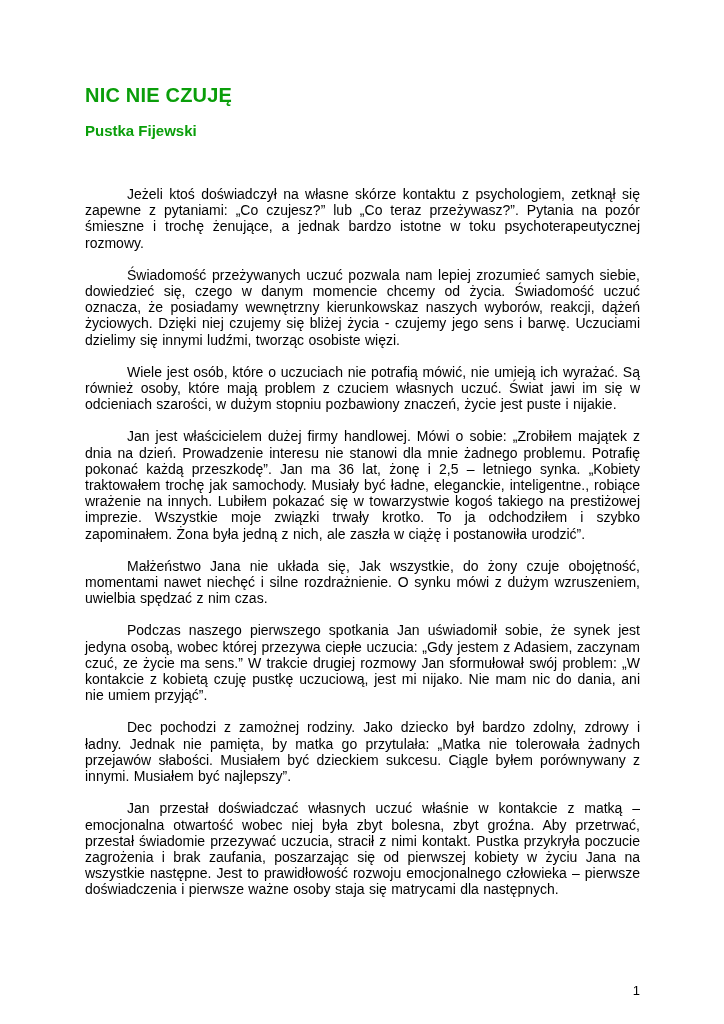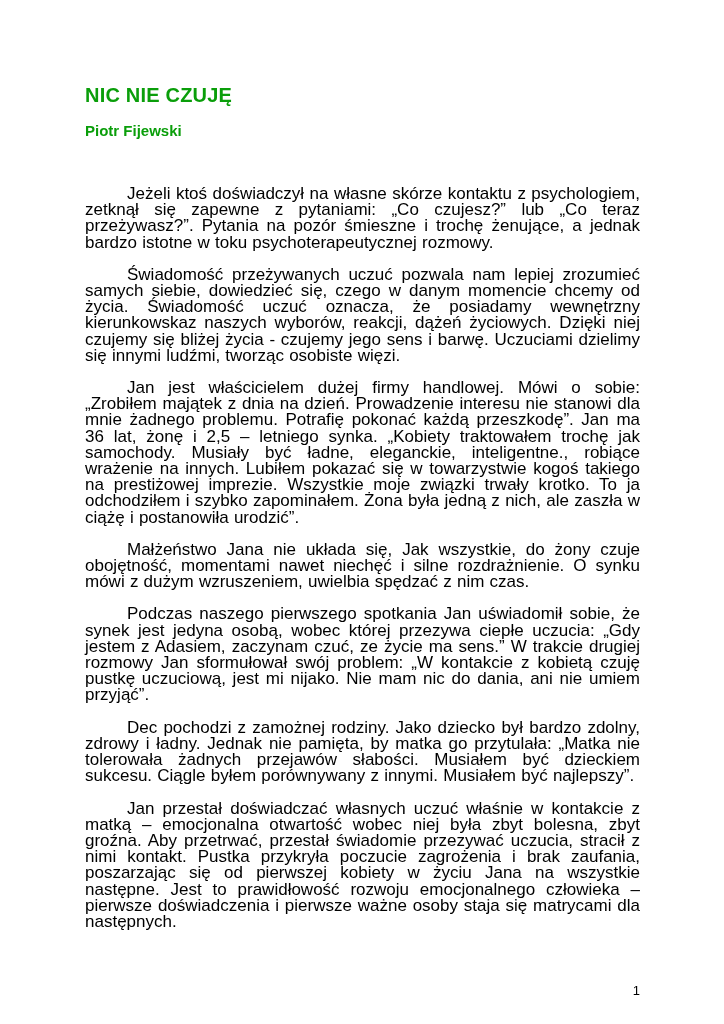--- a/index.html
+++ b/index.html
@@ -39,21 +39,21 @@
     font-weight: bold;
     margin-top: 15px;
     line-height: 1.2;
   }
 
   .doc-body {
     margin-top: 46px;
   }
 
   .para {
-    font-size: 17px;
+    font-size: 14px;
     line-height: 16.2px;
     color: #000000;
     text-align: justify;
     text-indent: 42px;
     margin-bottom: 16px;
     word-spacing: 0.5px;
   }
 
   .page-number {
     position: absolute;
@@ -64,25 +64,26 @@
   }
 </style>
 </head>
 <body>
 
 <div class="page">
   <div class="content">
 
     <h1 class="doc-title">NIC NIE CZUJĘ</h1>
 
-    <h2 class="doc-author">Piotr Fijewski</h2>
+    <h2 class="doc-author">Pustka Fijewski</h2>
 
     <div class="doc-body">
       <p class="para">Jeżeli ktoś doświadczył na własne skórze kontaktu z psychologiem, zetknął się zapewne z pytaniami: „Co czujesz?” lub „Co teraz przeżywasz?”. Pytania na pozór śmieszne i trochę żenujące, a jednak bardzo istotne w toku psychoterapeutycznej rozmowy.</p>
       <p class="para">Świadomość przeżywanych uczuć pozwala nam lepiej zrozumieć samych siebie, dowiedzieć się, czego w danym momencie chcemy od życia. Świadomość uczuć oznacza, że posiadamy wewnętrzny kierunkowskaz naszych wyborów, reakcji, dążeń życiowych. Dzięki niej czujemy się bliżej życia  - czujemy jego sens i barwę. Uczuciami dzielimy się innymi ludźmi, tworząc osobiste więzi.</p>
+      <p class="para">Wiele jest osób, które o uczuciach nie potrafią mówić, nie umieją ich wyrażać. Są również osoby, które mają problem z czuciem własnych uczuć. Świat jawi im się w odcieniach szarości, w dużym stopniu pozbawiony znaczeń, życie jest puste i nijakie.</p>
       <p class="para">Jan jest właścicielem dużej firmy handlowej. Mówi o sobie: „Zrobiłem majątek z dnia na dzień. Prowadzenie interesu nie stanowi dla mnie żadnego problemu. Potrafię pokonać każdą przeszkodę”. Jan ma 36 lat, żonę i 2,5 – letniego synka. „Kobiety traktowałem trochę  jak samochody. Musiały być ładne, eleganckie, inteligentne., robiące wrażenie na innych. Lubiłem pokazać się w towarzystwie kogoś takiego na prestiżowej imprezie. Wszystkie moje związki trwały krotko. To ja odchodziłem i szybko zapominałem. Żona była jedną z nich, ale zaszła w ciążę i postanowiła urodzić”.</p>
       <p class="para">Małżeństwo Jana nie układa się, Jak wszystkie, do żony czuje obojętność, momentami nawet niechęć i silne rozdrażnienie. O synku mówi z dużym wzruszeniem, uwielbia spędzać z nim czas.</p>
       <p class="para">Podczas naszego pierwszego spotkania Jan uświadomił sobie, że synek jest jedyna osobą, wobec której przezywa ciepłe uczucia: „Gdy jestem z Adasiem, zaczynam czuć, ze życie ma sens.” W trakcie drugiej rozmowy Jan sformułował swój problem: „W kontakcie z kobietą czuję pustkę uczuciową, jest mi nijako. Nie mam nic do dania, ani nie umiem przyjąć”.</p>
       <p class="para">Dec pochodzi z zamożnej rodziny. Jako dziecko był bardzo zdolny, zdrowy i ładny. Jednak nie pamięta, by matka go przytulała: „Matka nie tolerowała żadnych przejawów słabości. Musiałem być dzieckiem sukcesu. Ciągle byłem porównywany z innymi. Musiałem być najlepszy”.</p>
       <p class="para">Jan przestał doświadczać własnych uczuć właśnie w kontakcie z matką – emocjonalna otwartość wobec niej była zbyt bolesna, zbyt groźna. Aby przetrwać, przestał świadomie przezywać uczucia, stracił z nimi kontakt. Pustka przykryła poczucie zagrożenia i brak zaufania, poszarzając się od pierwszej kobiety w życiu Jana na wszystkie następne. Jest to prawidłowość rozwoju emocjonalnego człowieka – pierwsze doświadczenia i pierwsze ważne osoby staja się matrycami dla następnych.</p>
     </div>
 
   </div>
 
   <div class="page-number">1</div>

